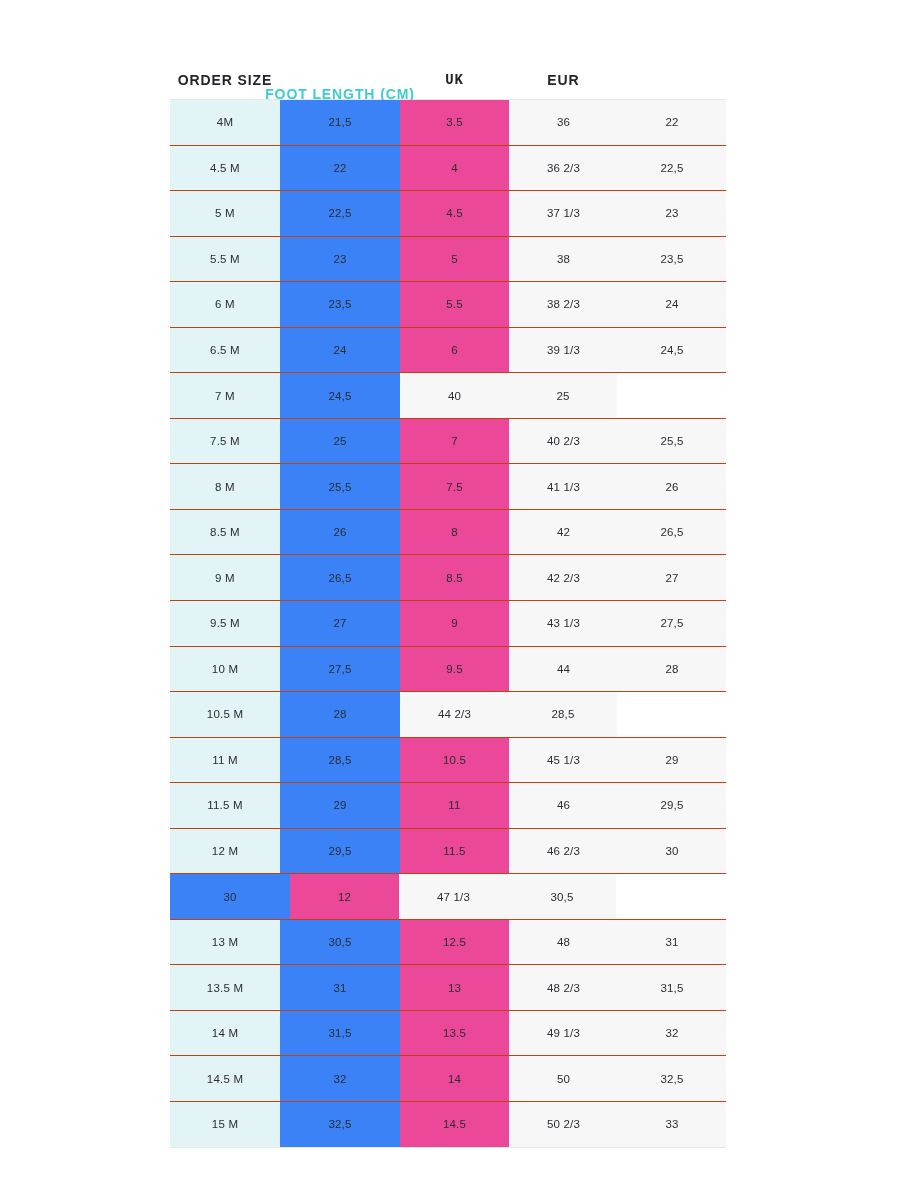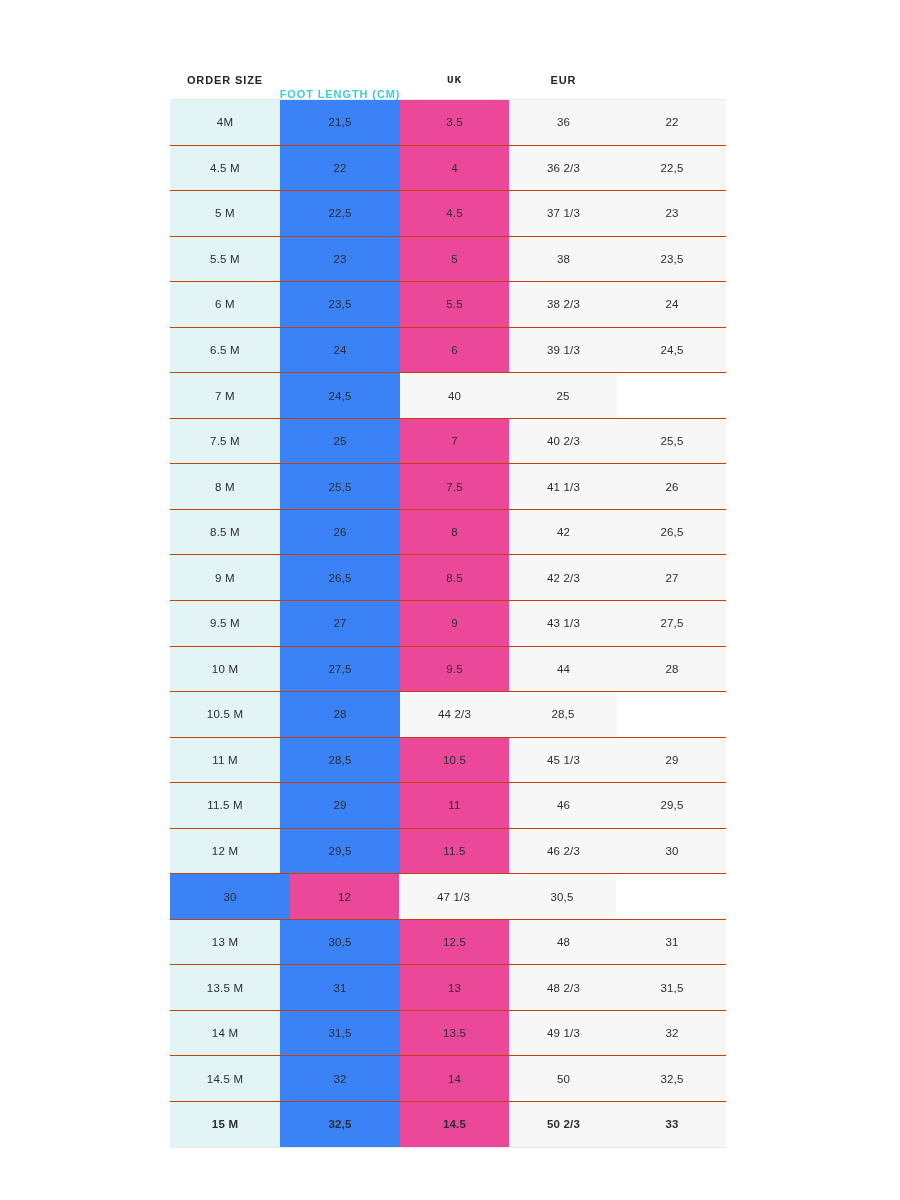--- a/index.html
+++ b/index.html
@@ -33,21 +33,21 @@
   .chart-header {
     display: flex;
     height: 39px;
     align-items: center;
     background: #ffffff;
   }
   .chart-header .hcell {
     display: flex;
     align-items: center;
     justify-content: center;
-    font-size: 11px;
+    font-size: 14px;
     font-weight: bold;
     letter-spacing: 0.9px;
     color: #24262b;
     text-transform: uppercase;
     white-space: nowrap;
   }
   .hcell.c1 { width: 110px; }
   .hcell.c2 { width: 120px; margin-top: 29px; }
   .hcell.c3 { width: 109px; font-family: Liberation Mono, monospace; }
   .hcell.c4 { width: 109px; }
@@ -61,21 +61,20 @@
     border-bottom: 1px solid #e6e8e9;
   }
 
   .chart-row {
     display: flex;
     height: 44.55px;
     border-bottom: 1px solid #c2410c;
   }
   .chart-row:last-child {
     border-bottom: none;
-    font-weight: bold;
   }
 
   .cell {
     display: flex;
     align-items: center;
     justify-content: center;
     font-size: 11.5px;
     color: #2b2d33;
     letter-spacing: 0.2px;
     white-space: nowrap;

